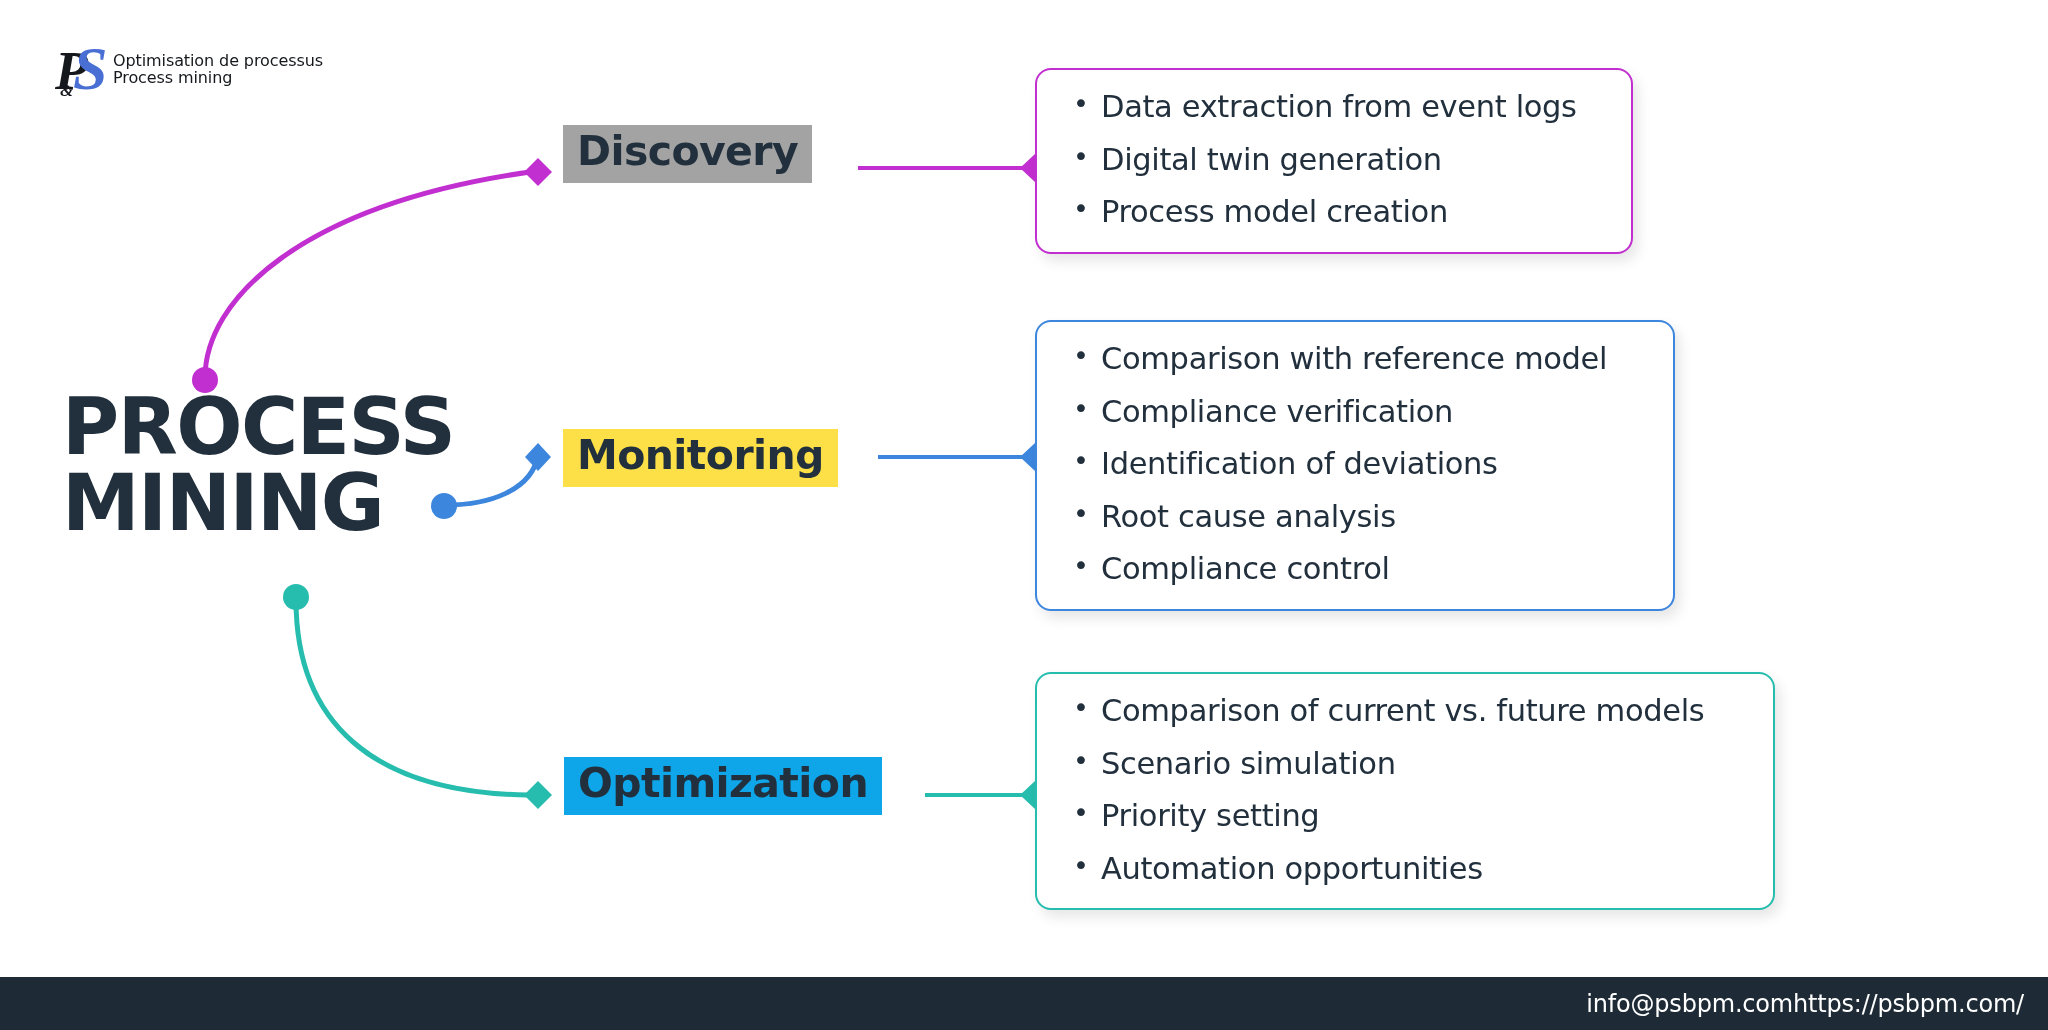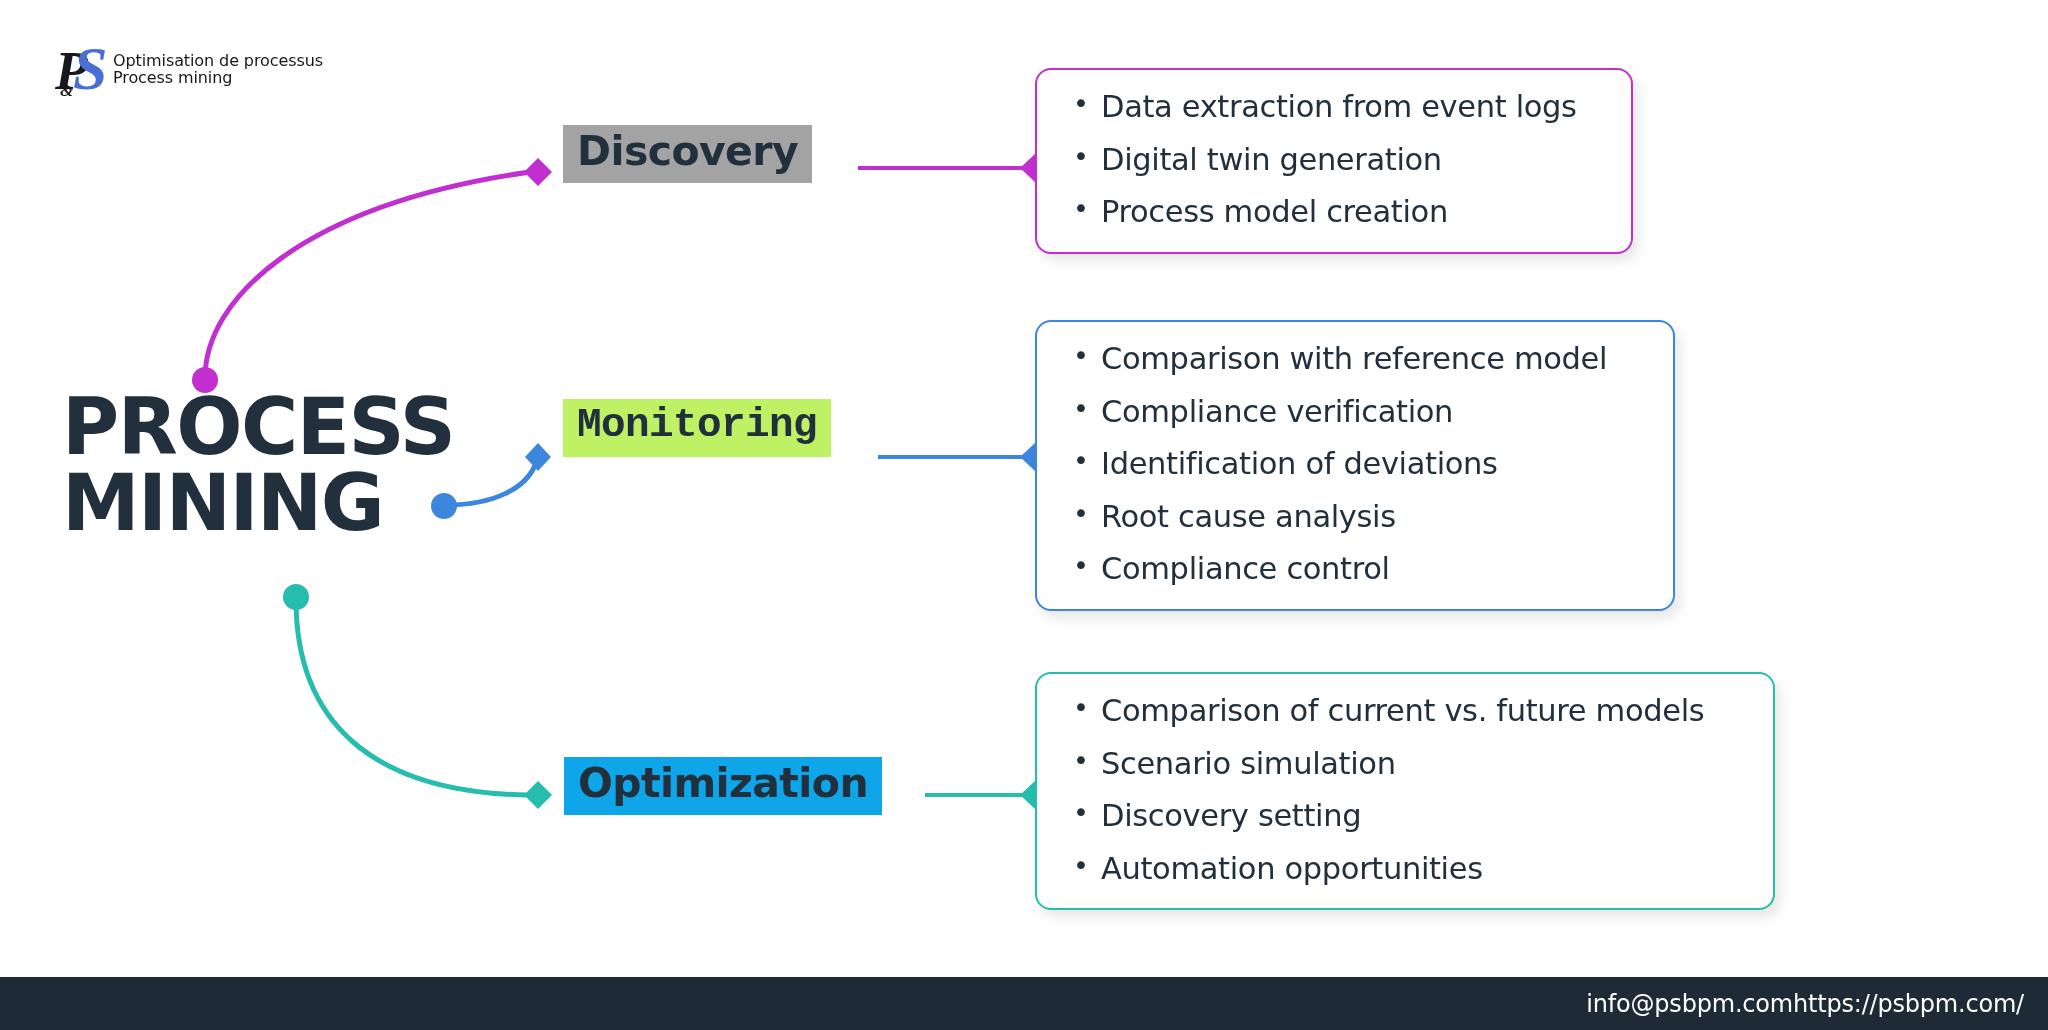--- a/index.html
+++ b/index.html
@@ -91,21 +91,21 @@
     padding: 4px 14px 9px 14px;
     font-family: "DejaVu Sans", sans-serif;
     font-size: 41px;
     font-weight: bold;
     color: #22303d;
     letter-spacing: -0.6px;
     white-space: nowrap;
     line-height: 1.1;
   }
   #label-discovery   { left: 563px;  top: 125px; background: #a3a3a3; }
-  #label-monitoring  { left: 563px;  top: 399px; background: #bef264; font-family: Liberation Mono, monospace; }
+  #label-monitoring  { left: 563px;  top: 429px; background: #fde047; }
   #label-optimization{ left: 564px;  top: 757px; background: #0ea5e9; }
 
   
   .card {
     position: absolute;
     background: #ffffff;
     border-radius: 16px;
     border: 2.5px solid;
     padding: 22px 34px 24px 34px;
     box-shadow: 5px 7px 13px rgba(0,0,0,0.10);
@@ -216,21 +216,21 @@
       <li>Identification of deviations</li>
       <li>Root cause analysis</li>
       <li>Compliance control</li>
     </ul>
   </div>
 
   <div class="card" id="card-optimization">
     <ul>
       <li>Comparison of current vs. future models</li>
       <li>Scenario simulation</li>
-      <li>Discovery setting</li>
+      <li>Priority setting</li>
       <li>Automation opportunities</li>
     </ul>
   </div>
 
   <div id="footer">
     <span>info@psbpm.com</span>
     <span>https://psbpm.com/</span>
   </div>
 
 </div>

